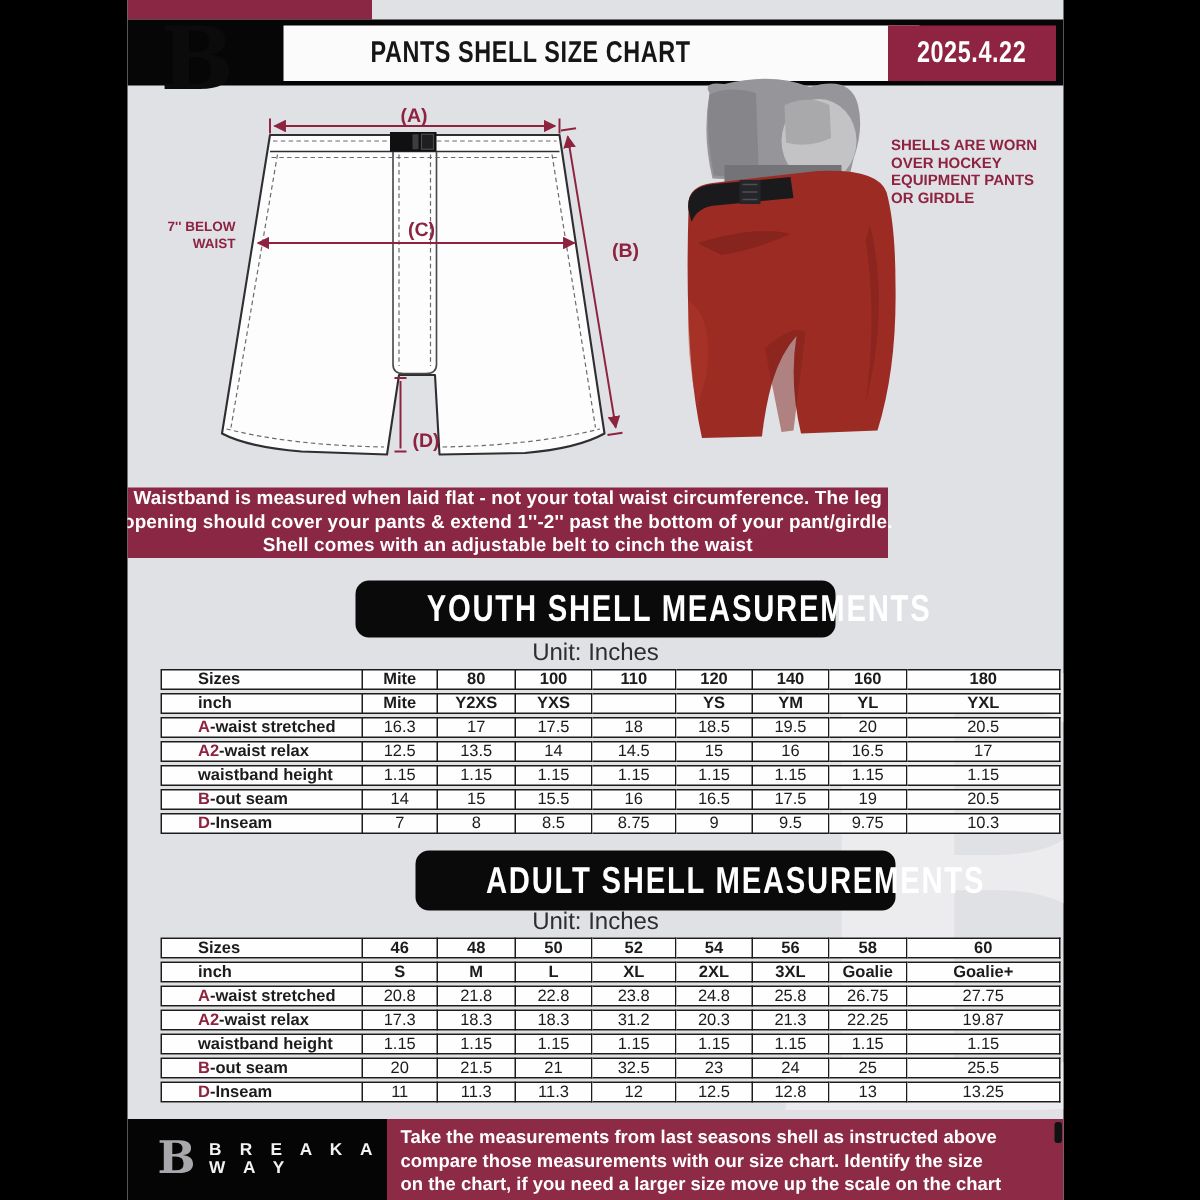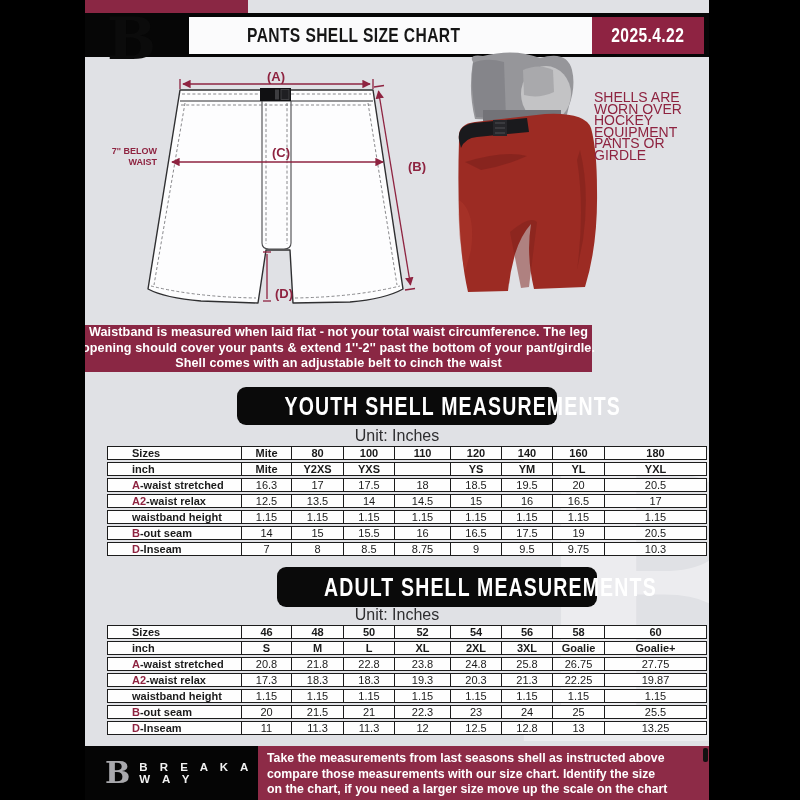--- a/index.html
+++ b/index.html
@@ -14,21 +14,21 @@
   .title-bar{left:104px;top:17px;width:424px;height:37px;background:#fbfbfc;display:flex;align-items:center;box-shadow:1px 1px 2px rgba(0,0,0,.5);}
   .title-bar .cond{margin-left:58px;font-size:20px;font-weight:bold;color:#161616;letter-spacing:.5px;}
   .date-box{left:507px;top:17px;width:112px;height:37px;background:#8e2342;display:flex;align-items:center;justify-content:center;}
   .date-box .cond{font-size:20px;font-weight:bold;color:#fff;letter-spacing:.5px;}
   .cond{display:inline-block;transform:scaleX(.78);transform-origin:left center;white-space:nowrap;}
   .cond.mid{transform-origin:center;}
 
   
   .diagram{left:0;top:0;width:624px;height:325px;}
   .below-waist{left:12px;top:146px;width:60px;text-align:right;font-size:9px;font-weight:bold;color:#8e2340;line-height:11px;}
-  .photo-note{left:509px;top:92px;width:110px;font-size:14px;font-weight:normal;color:#8e2340;line-height:11.5px;}
+  .photo-note{left:509px;top:92px;width:110px;font-size:10px;font-weight:bold;color:#8e2340;line-height:11.5px;}
 
   
   .notice{left:0;top:325px;width:507px;height:47px;background:#8a2744;display:flex;flex-direction:column;align-items:center;justify-content:center;}
   .notice div{color:#fff;font-size:12.6px;font-weight:bold;line-height:15.5px;white-space:nowrap;letter-spacing:.1px;}
 
   .watermark{left:420px;top:430px;font:bold 400px "DejaVu Serif",serif;color:rgba(255,255,255,.38);line-height:.85;}
 
   .section-banner{left:152px;width:320px;background:#0a0a0a;border-radius:9px;display:flex;align-items:center;justify-content:flex-start;}
   .section-banner .cond{font-size:25px;font-weight:bold;color:#fff;letter-spacing:1.5px;}
   .youth-banner{top:387px;height:38px;}
@@ -299,21 +299,21 @@
           <td>24.8</td>
           <td>25.8</td>
           <td>26.75</td>
           <td>27.75</td>
         </tr>
         <tr>
           <td><span class="pfx">A2</span>-waist relax</td>
           <td>17.3</td>
           <td>18.3</td>
           <td>18.3</td>
-          <td>19.3</td>
+          <td>31.2</td>
           <td>20.3</td>
           <td>21.3</td>
           <td>22.25</td>
           <td>19.87</td>
         </tr>
         <tr>
           <td>waistband height</td>
           <td>1.15</td>
           <td>1.15</td>
           <td>1.15</td>
@@ -321,21 +321,21 @@
           <td>1.15</td>
           <td>1.15</td>
           <td>1.15</td>
           <td>1.15</td>
         </tr>
         <tr>
           <td><span class="pfx">B</span>-out seam</td>
           <td>20</td>
           <td>21.5</td>
           <td>21</td>
-          <td>22.3</td>
+          <td>32.5</td>
           <td>23</td>
           <td>24</td>
           <td>25</td>
           <td>25.5</td>
         </tr>
         <tr>
           <td><span class="pfx">D</span>-Inseam</td>
           <td>11</td>
           <td>11.3</td>
           <td>11.3</td>

